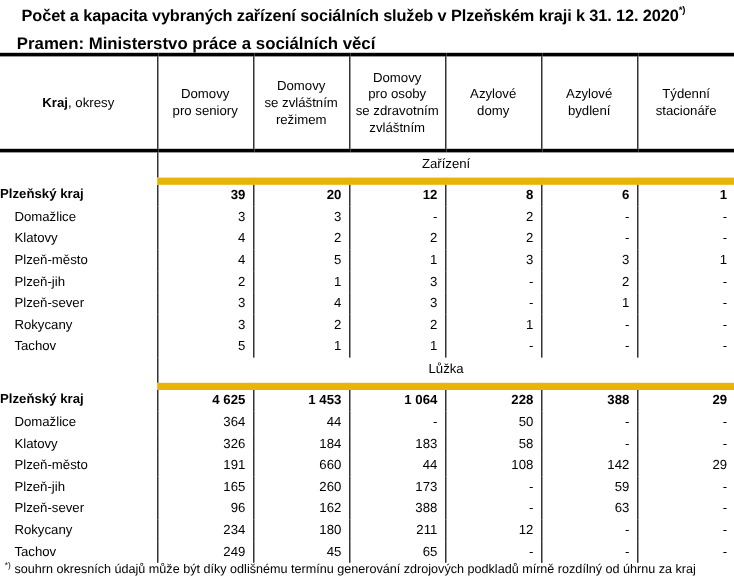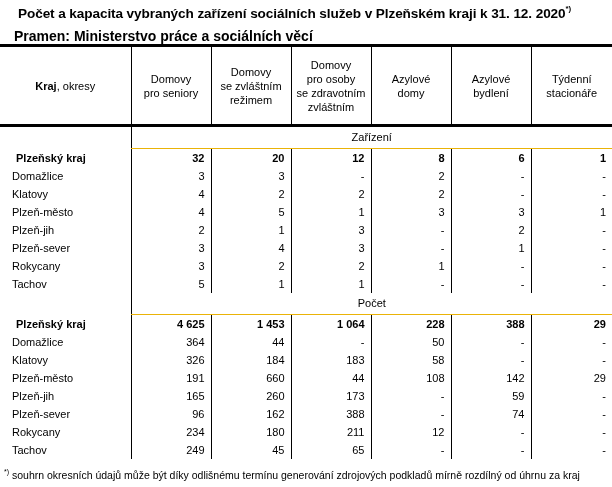--- a/index.html
+++ b/index.html
@@ -37,27 +37,27 @@
       text-align: center;
       vertical-align: middle;
       font-size: 11px;
       line-height: 14px;
       padding: 0 2px;
     }
     thead th + th { border-left: 1px solid #000; }
     thead th.first { text-align: center; }
     .bold { font-weight: bold; }
     td { padding: 0; height: 18px; font-size: 11px; line-height: 18px; white-space: nowrap; }
-    td.lbl { padding-left: 16px; }
+    td.lbl { padding-left: 0; }
     td.lbl.sub { padding-left: 12px; }
     td.num { text-align: right; padding-right: 6px; border-left: 1px solid #000; }
     td.num.lastcol { padding-right: 6px; }
     tr.section td.sec {
       border-left: 1px solid #000;
-      border-bottom: 1px solid #eab308;
+      border-bottom: 6px solid #eab308;
       text-align: center;
       height: 21px;
       line-height: 21px;
     }
     tr.section td.empty { height: 21px; }
     tr.bold td { font-weight: bold; }
     .footnote {
       position: absolute; left: 4px; top: 468px;
       font-size: 10.5px; white-space: nowrap;
     }
@@ -90,21 +90,21 @@
       <th><span>Týdenní</span><br><span>stacionáře</span></th>
     </tr>
   </thead>
   <tbody id="tbody">
       <tr class="section">
         <td class="empty"></td>
         <td class="sec" colspan="6">Zařízení</td>
       </tr>
       <tr class="bold">
         <td class="lbl">Plzeňský kraj</td>
-        <td class="num">32</td>
+        <td class="num">39</td>
         <td class="num">20</td>
         <td class="num">12</td>
         <td class="num">8</td>
         <td class="num">6</td>
         <td class="num lastcol">1</td>
       </tr>
       <tr>
         <td class="lbl sub">Domažlice</td>
         <td class="num">3</td>
         <td class="num">3</td>
@@ -162,21 +162,21 @@
         <td class="lbl sub">Tachov</td>
         <td class="num">5</td>
         <td class="num">1</td>
         <td class="num">1</td>
         <td class="num">-</td>
         <td class="num">-</td>
         <td class="num lastcol">-</td>
       </tr>
       <tr class="section">
         <td class="empty"></td>
-        <td class="sec" colspan="6">Počet</td>
+        <td class="sec" colspan="6">Lůžka</td>
       </tr>
       <tr class="bold">
         <td class="lbl">Plzeňský kraj</td>
         <td class="num">4 625</td>
         <td class="num">1 453</td>
         <td class="num">1 064</td>
         <td class="num">228</td>
         <td class="num">388</td>
         <td class="num lastcol">29</td>
       </tr>
@@ -215,21 +215,21 @@
         <td class="num">-</td>
         <td class="num">59</td>
         <td class="num lastcol">-</td>
       </tr>
       <tr>
         <td class="lbl sub">Plzeň-sever</td>
         <td class="num">96</td>
         <td class="num">162</td>
         <td class="num">388</td>
         <td class="num">-</td>
-        <td class="num">74</td>
+        <td class="num">63</td>
         <td class="num lastcol">-</td>
       </tr>
       <tr>
         <td class="lbl sub">Rokycany</td>
         <td class="num">234</td>
         <td class="num">180</td>
         <td class="num">211</td>
         <td class="num">12</td>
         <td class="num">-</td>
         <td class="num lastcol">-</td>

